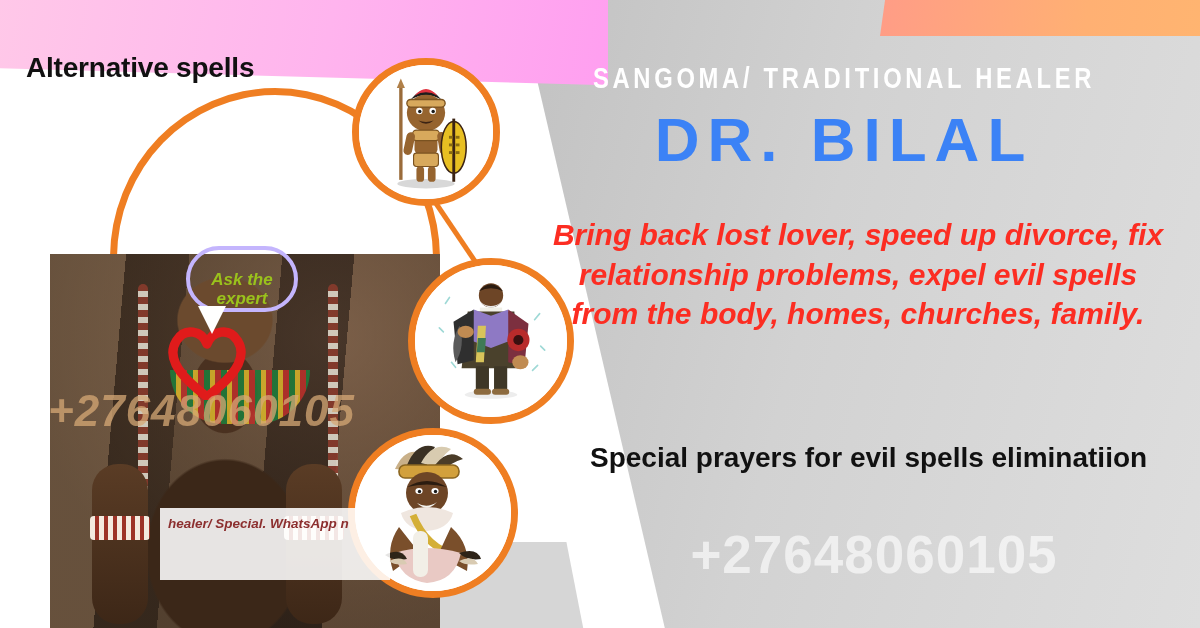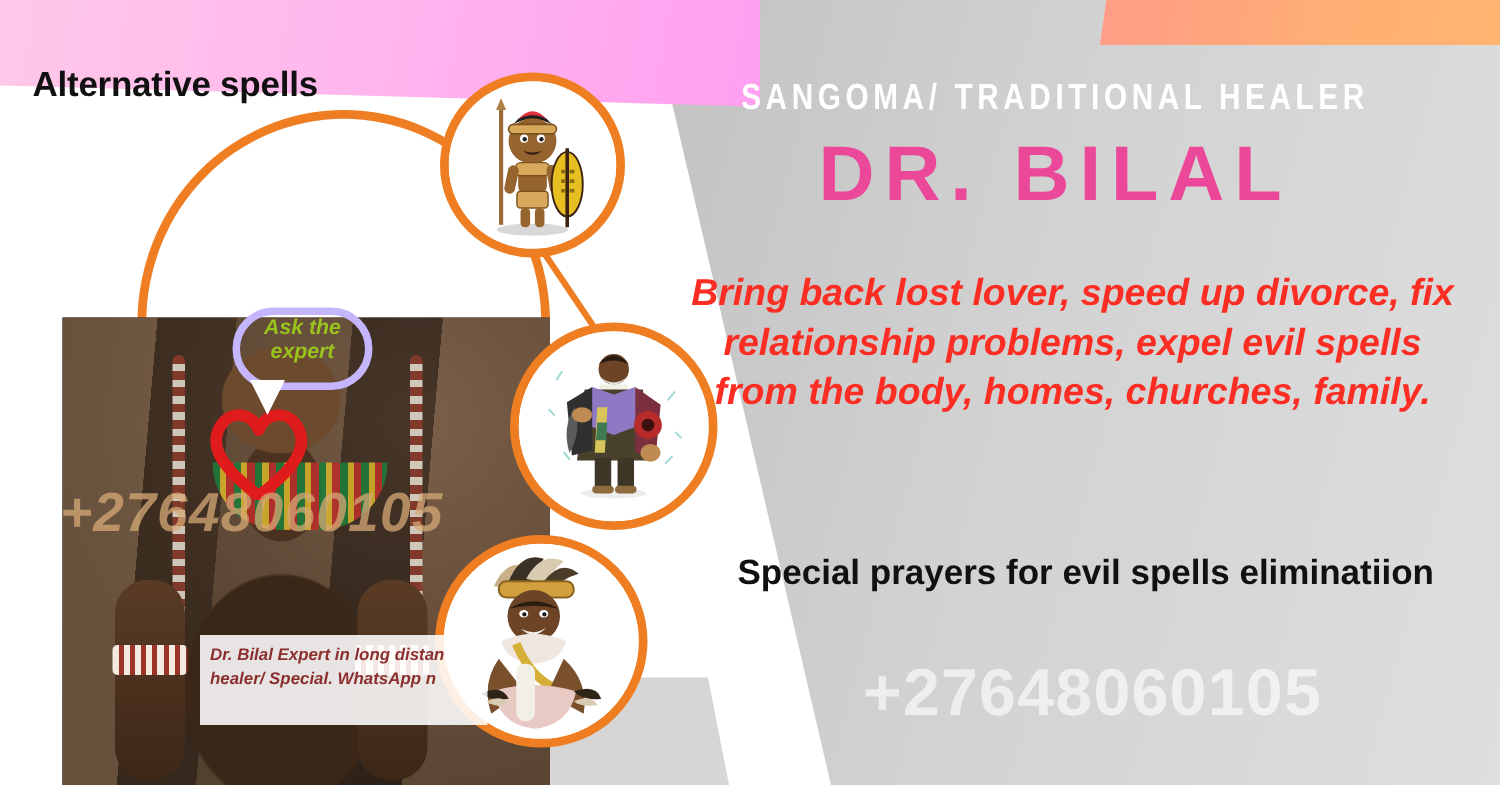--- a/index.html
+++ b/index.html
@@ -134,24 +134,24 @@
 
   #heart {
     position: absolute; left: 164px; top: 322px;
     width: 86px; height: 78px; z-index: 7;
   }
 
   #speech-bubble {
     position: absolute;
     left: 186px; top: 246px;
     width: 112px; height: 66px;
-    border: 6px solid #c4b5fd;
+    border: 4px solid #c4b5fd;
     border-radius: 36px;
     z-index: 8;
-    display: flex; align-items: flex-start; justify-content: center;
+    display: flex; align-items: flex-end; justify-content: center;
   }
   #speech-bubble .tail {
     position: absolute; left: 8px; bottom: -26px;
     width: 0; height: 0;
     border-left: 14px solid transparent;
     border-right: 14px solid transparent;
     border-top: 28px solid #ffffff;
   }
   #speech-text {
     font-size: 17px; font-weight: bold; font-style: italic;
@@ -206,21 +206,21 @@
     color: #ffffff;
     letter-spacing: 4.5px;
     transform: scaleX(.82);
     transform-origin: center;
     white-space: nowrap;
   }
   #brand-name {
     position: absolute; left: 0; top: 104px; width: 640px;
     text-align: center;
     font-size: 62px; font-weight: bold;
-    color: #ec4899;
+    color: #3b82f6;
     letter-spacing: 8px;
     white-space: nowrap;
   }
   #services {
     position: absolute; left: 18px; top: 215px; width: 632px;
     text-align: center;
     font-size: 30px; font-weight: bold;
     color: #fc2d22;
     line-height: 1.32;
     font-style: italic;
@@ -274,21 +274,20 @@
   </svg>
 
   <div id="speech-bubble">
     <div class="tail"></div>
     <div id="speech-text">Ask the expert</div>
   </div>
 
   <div id="photo-watermark">+27648060105</div>
 
   <div id="photo-caption">
-    <p>Dr. Bilal Expert in long distan</p>
     <p>healer/ Special. WhatsApp n</p>
   </div>
 
   <div class="bubble" id="bubble-1">
     <svg viewBox="0 0 140 140">
       <rect width="140" height="140" fill="#ffffff"></rect>
       <ellipse cx="70" cy="124" rx="30" ry="5" fill="#d8d8d8"></ellipse>
       <rect x="42" y="22" width="3.5" height="98" fill="#9a6b3a"></rect>
       <path d="M43.7 14 L48 24 L39.5 24 Z" fill="#b08049"></path>
       <path d="M54 36 q16 -20 32 0 q-16 -9 -32 0 Z" fill="#1d1d1d"></path>

